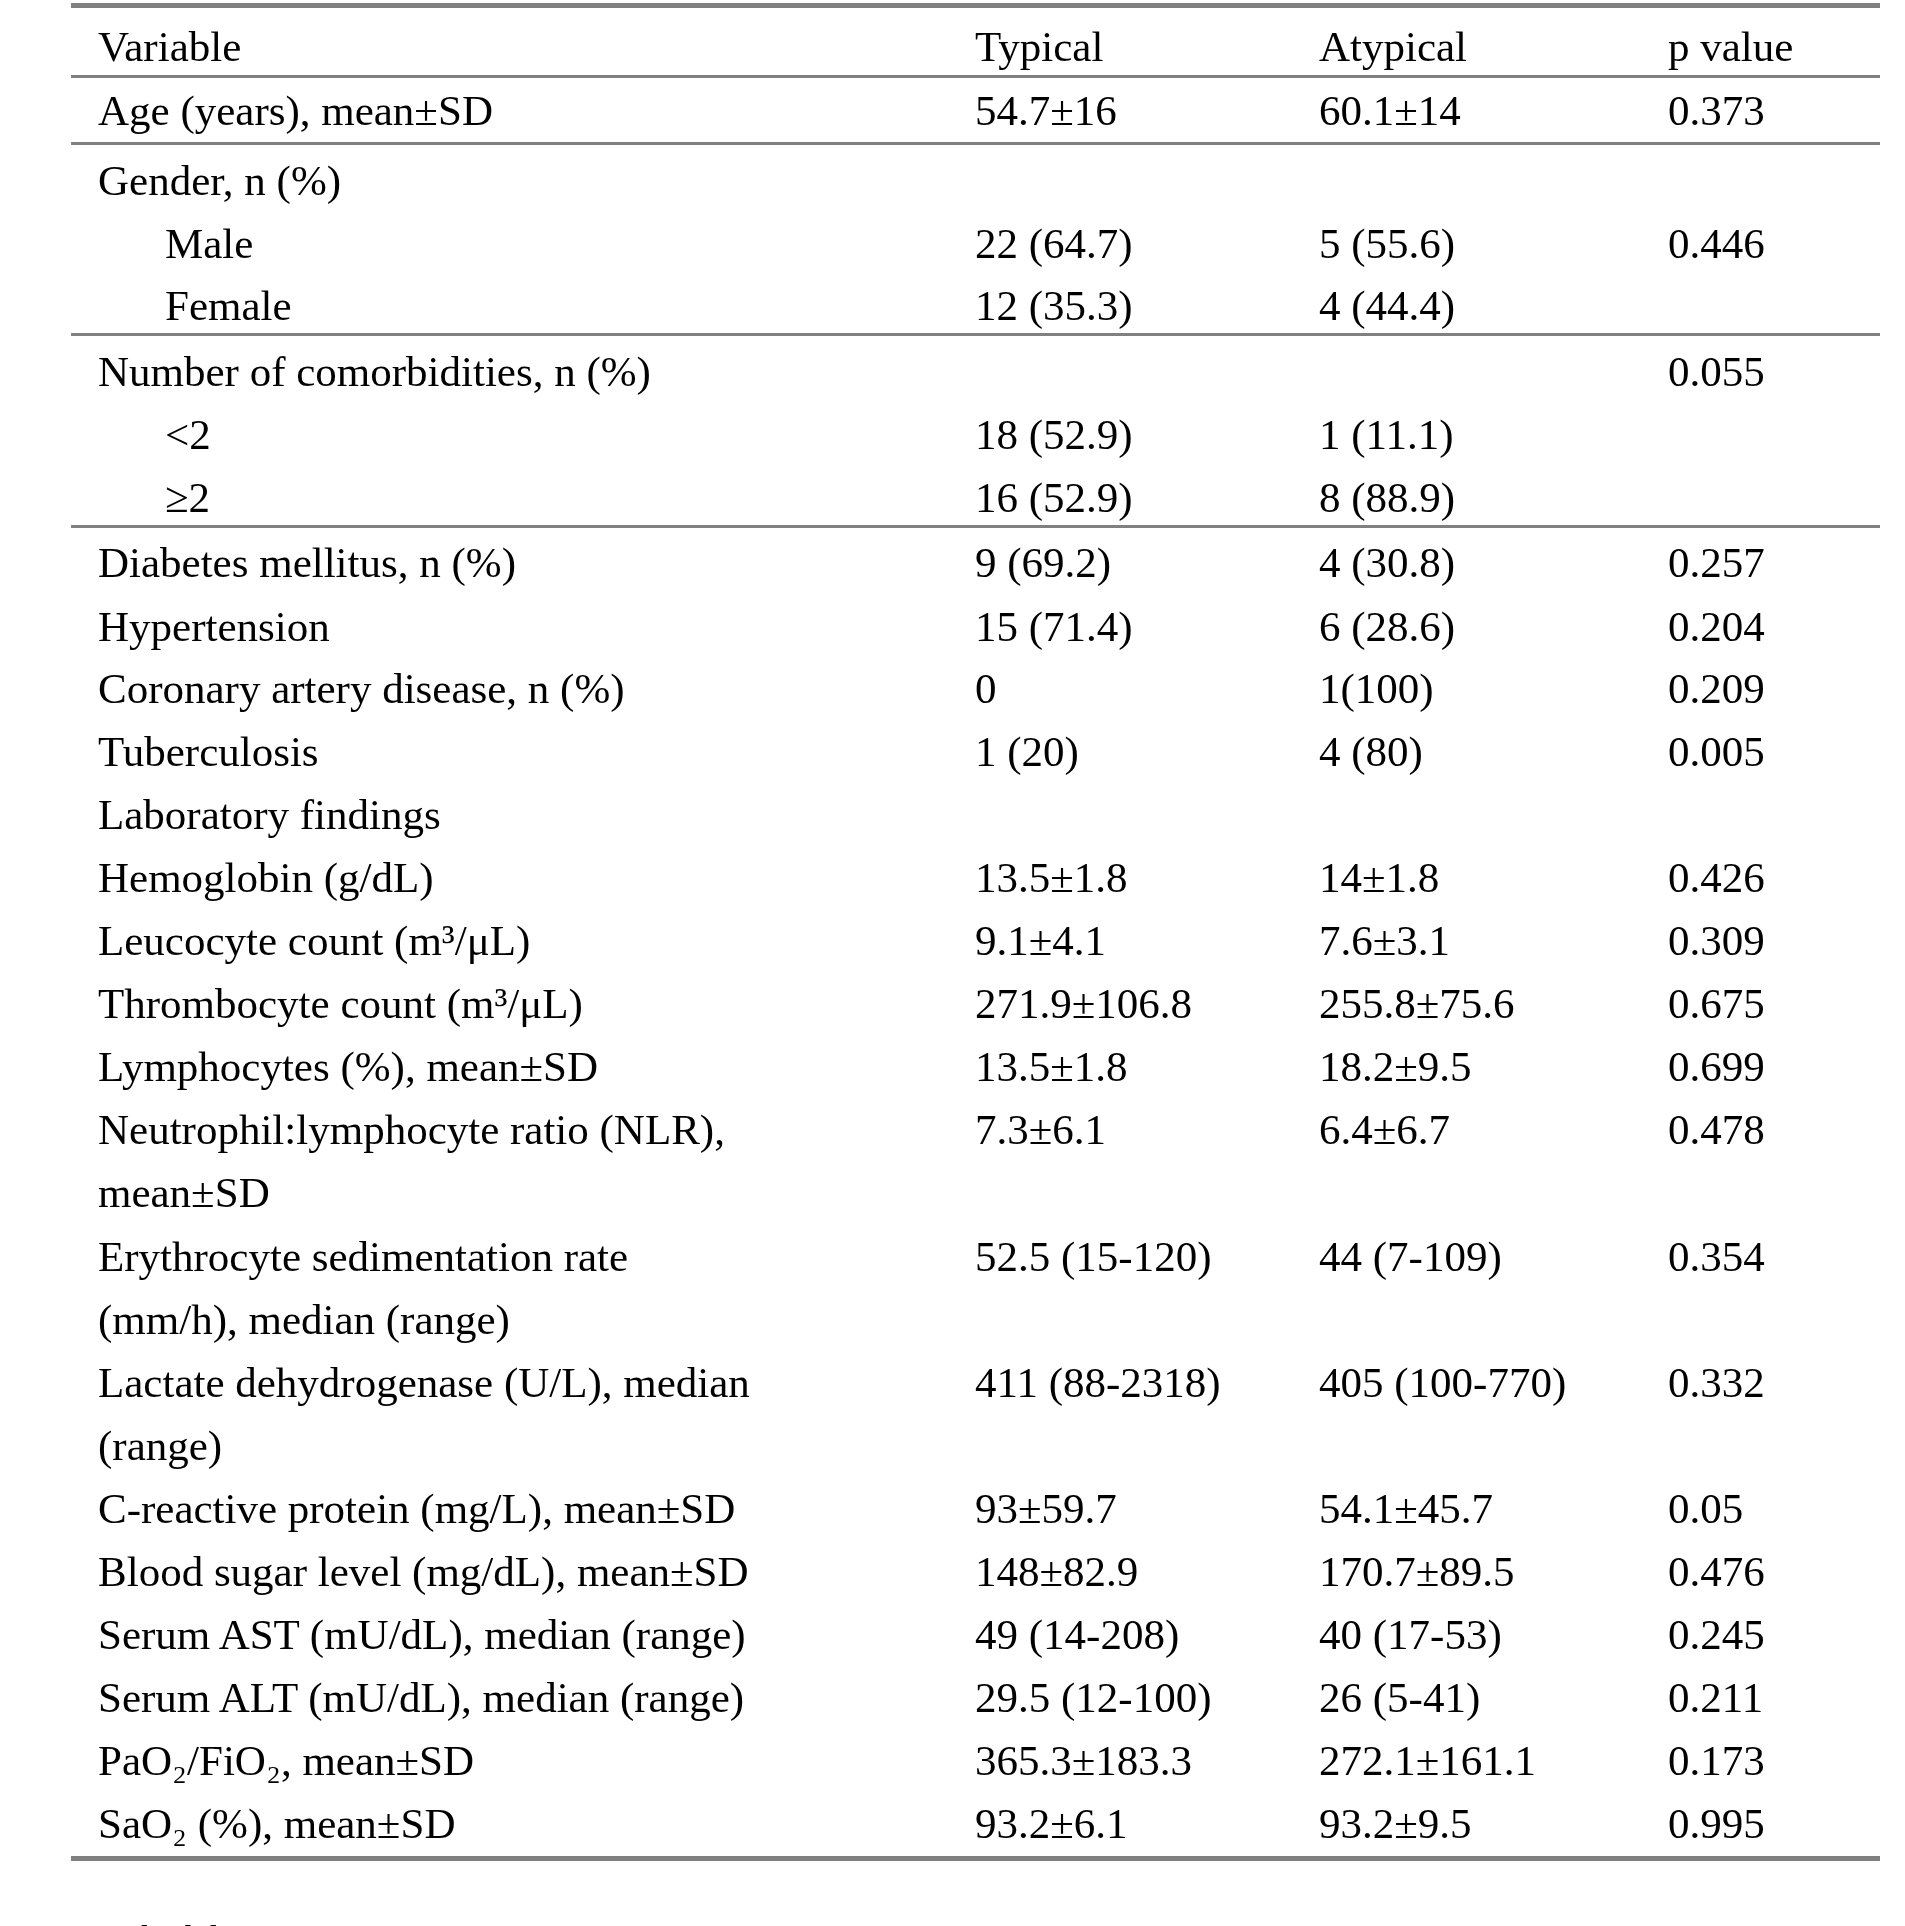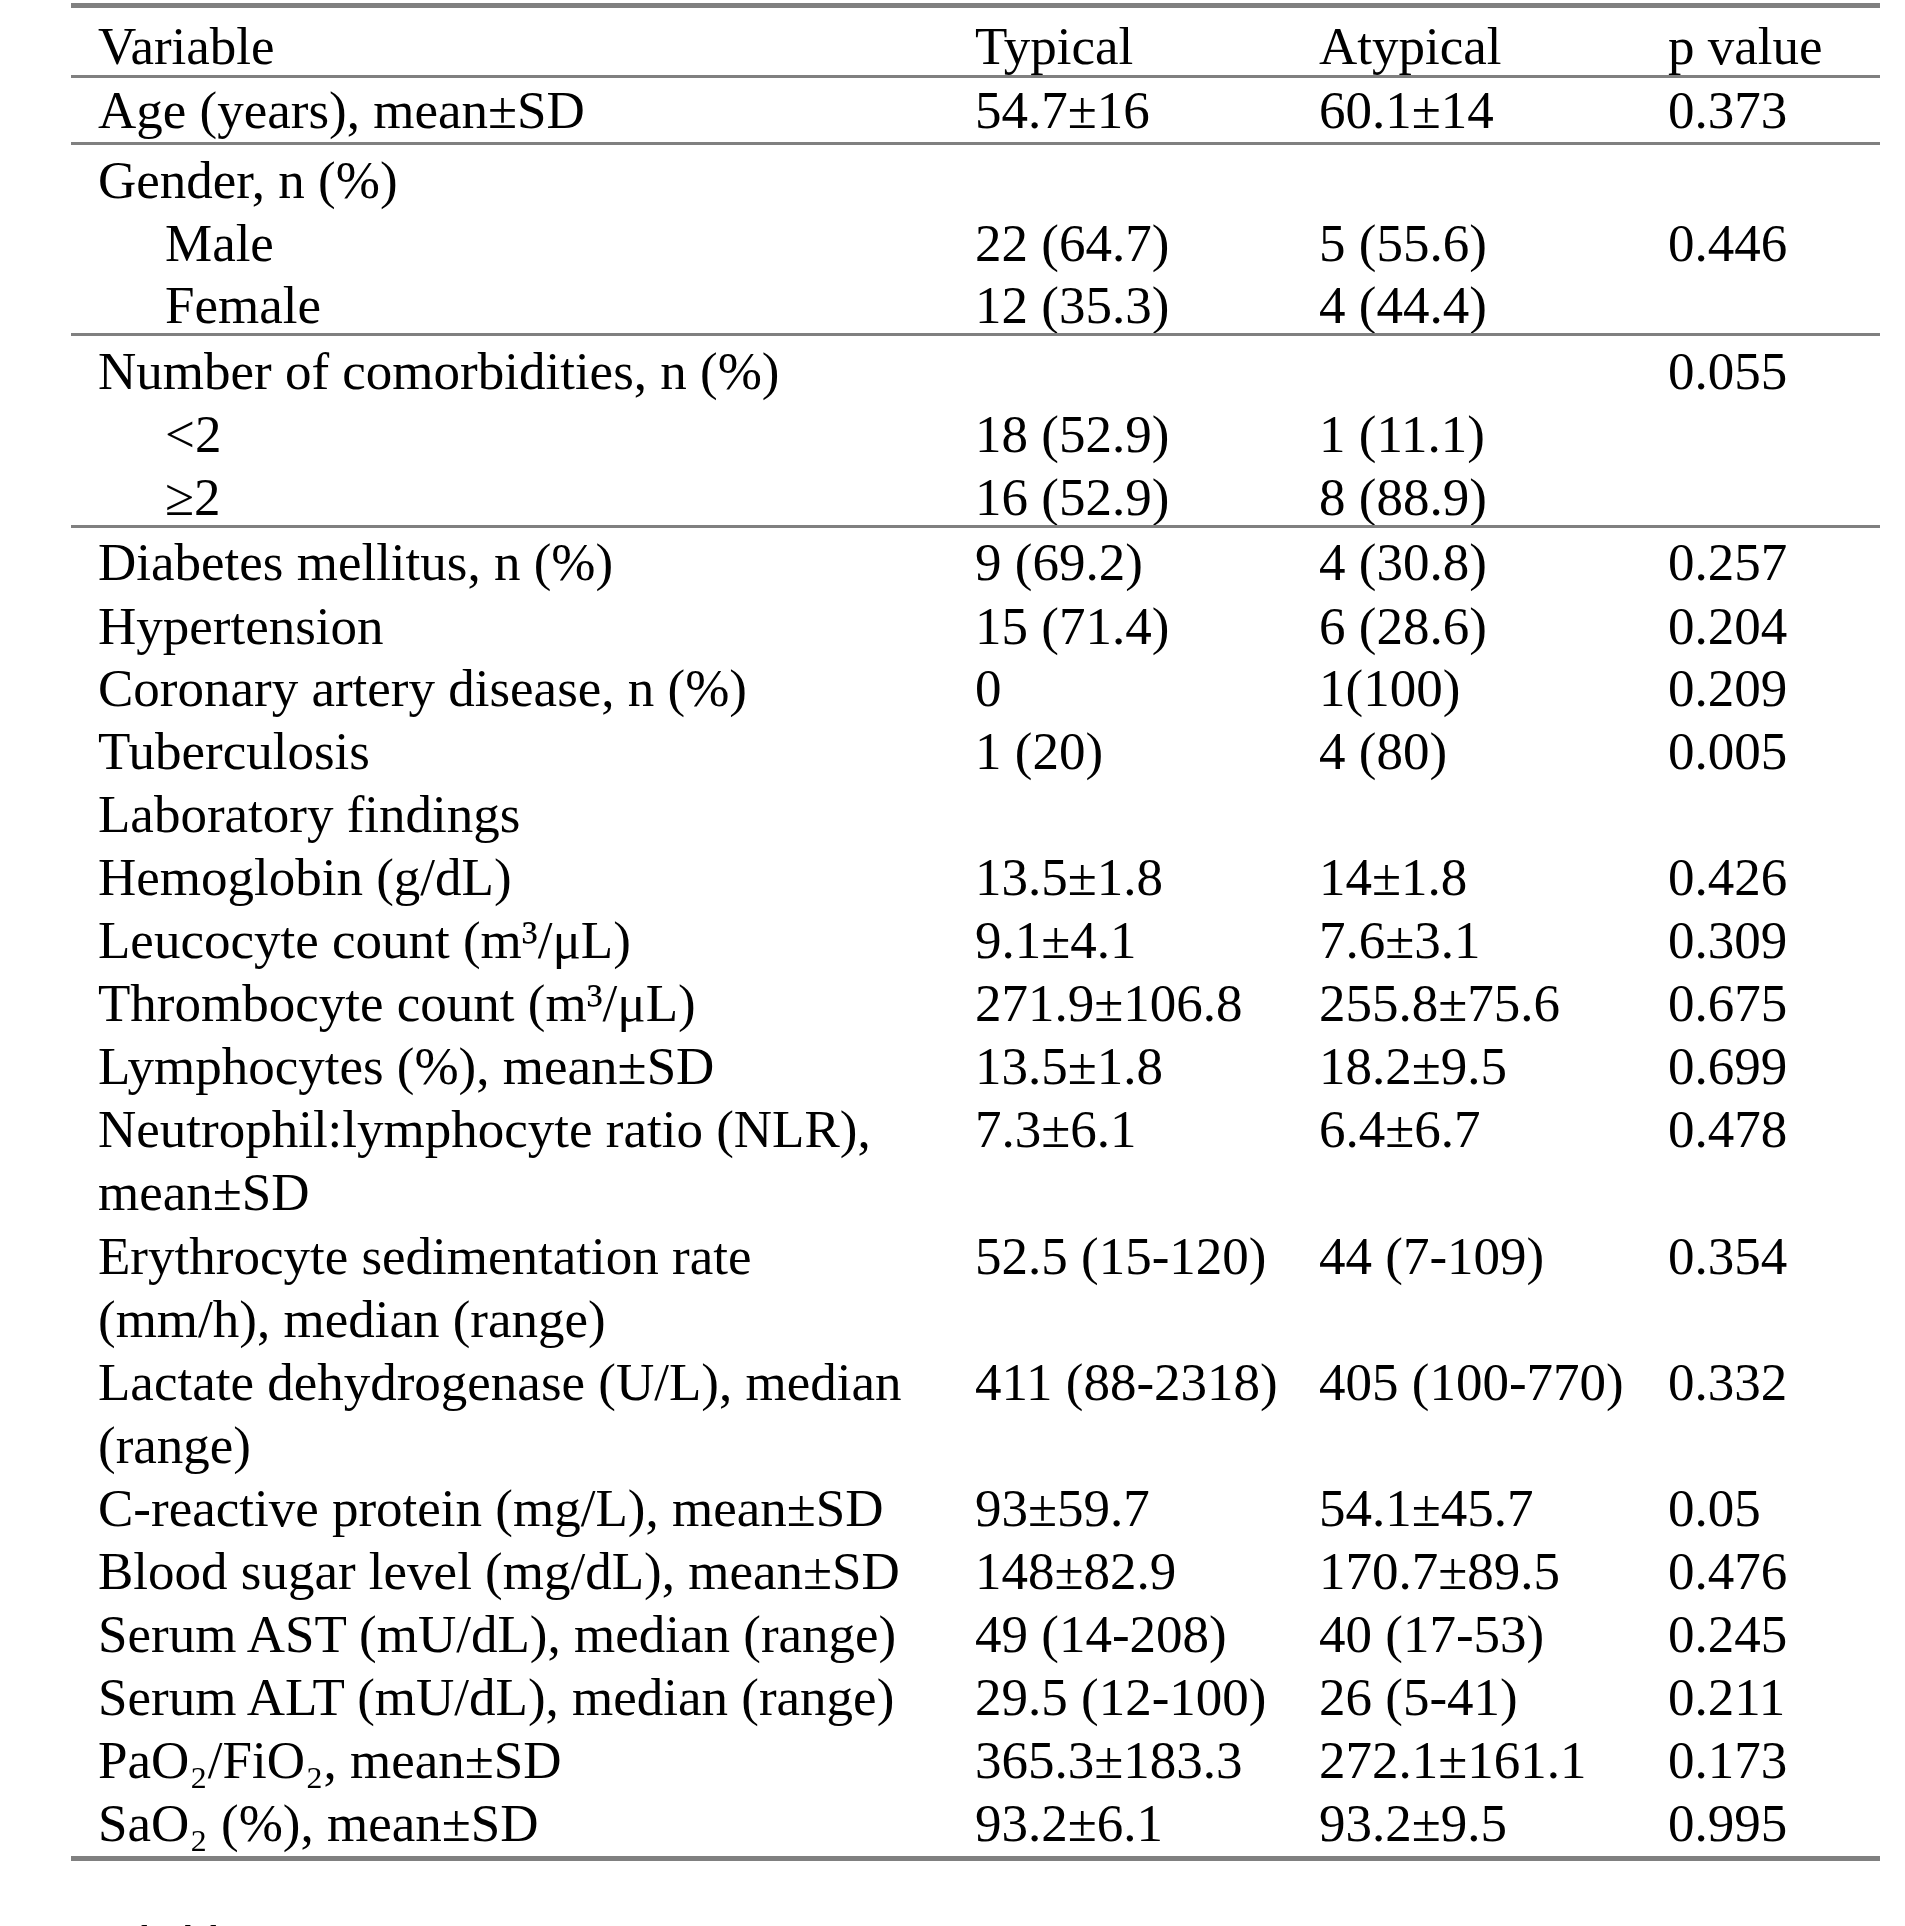--- a/index.html
+++ b/index.html
@@ -1,21 +1,21 @@
 <!DOCTYPE html>
 <html style="font-size:9.1px"><head>
 <meta charset="utf-8">
 <style>
   html, body { margin:0; padding:0; background:#ffffff; }
   body { width:1906px; height:1926px; position:relative; overflow:hidden;
          font-family:"Liberation Serif","DejaVu Serif",serif; color:#000; }
   .rule { position:absolute; left:71px; width:1809px; background:#808080; }
   .rule.thick { height:5.1px; }
   .rule.thin { height:2.9px; }
-  .row { position:absolute; left:0; width:1876px; height:63px; font-size:53px; line-height:63px; }
+  .row { position:absolute; left:0; width:1876px; height:63px; font-size:43px; line-height:63px; }
   .cell { position:absolute; top:0; white-space:nowrap; }
   .c0 { left:98px; }
   .c0.indent { left:165px; }
   .c1 { left:975px; }
   .c2 { left:1319px; }
   .c3 { left:1668px; }
   .footnote { position:absolute; left:0; top:1876px; font-size:34px; line-height:51px;margin-top:36px; }
 </style>
 </head>
 <body>

